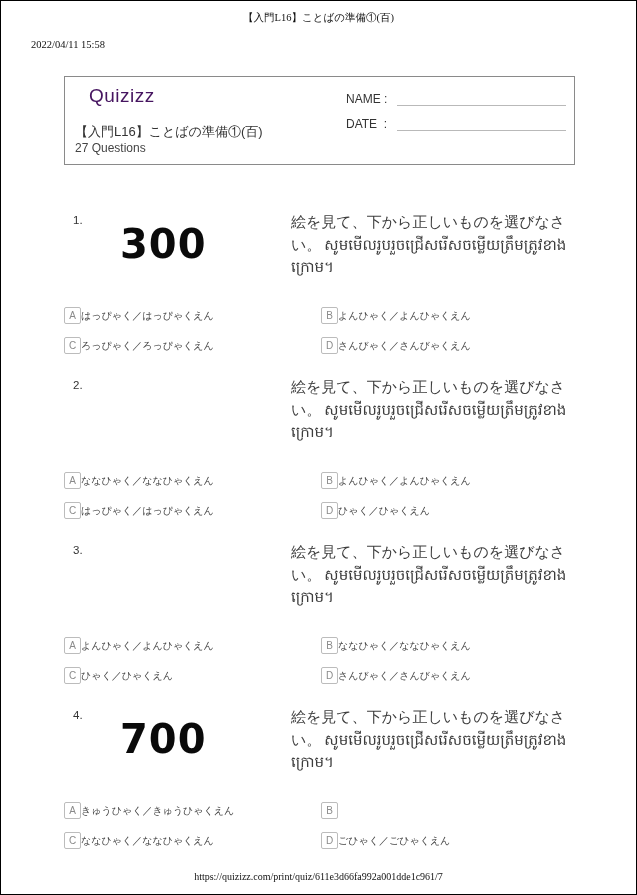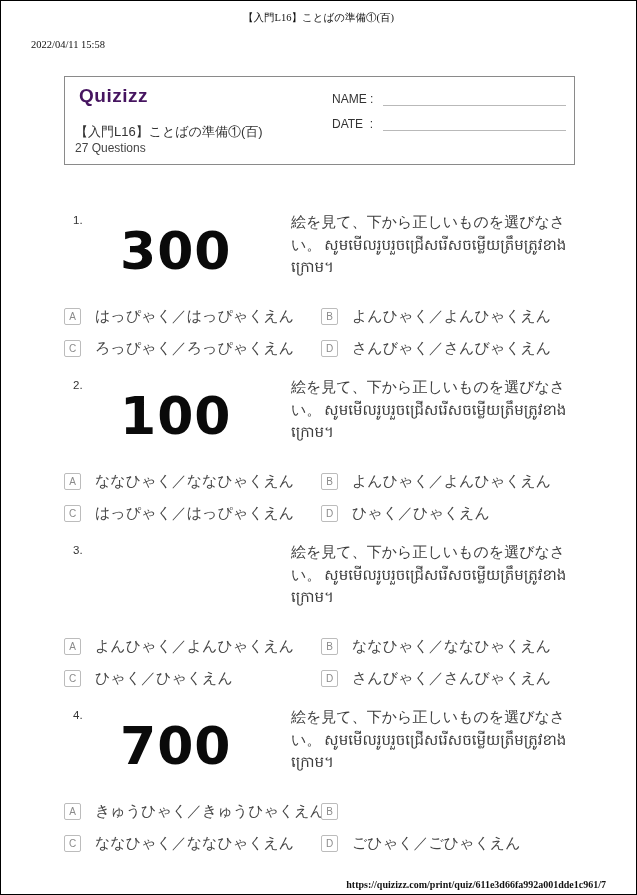--- a/index.html
+++ b/index.html
@@ -14,66 +14,66 @@
   }
 
   
   .print-header {
     position: absolute; top: 10px; left: 0; right: 0; height: 14px;
     font-family: "Liberation Serif", serif; font-size: 10.5px; color: #111;
   }
   .print-header .pdate { position: absolute; left: 30px; top: 0; margin-top: 28px; }
   .print-header .ptitle { text-align: center; }
   .print-footer {
-    position: absolute; bottom: 4px; left: 30px; right: 30px;
-    display: flex; justify-content: flex-end;
-    font-family: "Liberation Serif", serif; font-size: 10px; color: #111; font-weight: bold;
+    position: absolute; bottom: 12px; left: 30px; right: 30px;
+    display: flex; justify-content: center;
+    font-family: "Liberation Serif", serif; font-size: 10px; color: #111;
   }
 
   
   .info-box {
     position: absolute; top: 75px; left: 63px; width: 511px; height: 89px;
     border: 1px solid #8a8a8a; background: #fff;
   }
   .logo {
-    position: absolute; left: 14px; top: 8px;
-    font-size: 19px; font-weight: 700; letter-spacing: 0.5px;
+    position: absolute; left: 24px; top: 8px;
+    font-size: 19px; font-weight: 400; letter-spacing: 0.5px;
   }
   .ibx-title {
     position: absolute; left: 10px; top: 47px; width: 265px;
     font-size: 13px; color: #333; line-height: 1.25;
   }
   .ibx-count { position: absolute; left: 10px; top: 64px; font-size: 12px; color: #444; }
-  .fields { position: absolute; left: 267px; top: 13px; right: 8px; }
+  .fields { position: absolute; left: 281px; top: 13px; right: 8px; }
   .field-row { display: flex; align-items: flex-end; height: 16px; margin-bottom: 8.5px; }
   .field-row .flabel { font-size: 12px; color: #333; white-space: pre; min-width: 47px; }
   .field-row .fline { flex: 1; border-bottom: 1px solid #b9b9b9; height: 14px; margin-left: 4px; }
 
   
   .questions { position: absolute; top: 210px; left: 63px; width: 514px; }
   .question { position: relative; height: 165px; }
   .qnum { position: absolute; left: 9px; top: 3px; font-size: 11.5px; color: #333; }
   .qbig {
     position: absolute; left: 56px; top: 10px;
-    font-size: 52px; font-weight: 800; color: #0a0a0a; letter-spacing: 1px;
+    font-size: 40px; font-weight: 800; color: #0a0a0a; letter-spacing: 1px;
     font-family: "DejaVu Sans", sans-serif;
   }
   .qinstr {
     position: absolute; left: 227px; top: 0; width: 289px;
     font-size: 15px; line-height: 1.5; color: #3d3d3d;
   }
   .opts { position: absolute; top: 96px; left: 0; right: 0; }
   .opt-row { display: flex; margin-bottom: 13px; }
   .opt { display: flex; align-items: center; width: 257px; }
   .obox {
     width: 17px; height: 17px; border: 1px solid #bcbcbc; border-radius: 2px;
     color: #8a8a8a; font-size: 10px; line-height: 15px; text-align: center;
     flex: 0 0 auto; background: #fff;
   }
-  .otext { margin-left: 14px; font-size: 15px; color: #454545; white-space: nowrap; }
+  .otext { margin-left: 0; font-size: 10px; color: #454545; white-space: nowrap; }
 </style>
 </head>
 <body>
 
 <div class="print-header">
   <span class="pdate">2022/04/11 15:58</span>
   <div class="ptitle">【入門L16】ことばの準備①(百)</div>
 </div>
 
 <div class="info-box">
@@ -117,21 +117,20 @@
         <div class="opt">
           <span class="obox">D</span>
           <span class="otext">さんびゃく／さんびゃくえん</span>
         </div>
       </div>
     </div>
   </div>
 
   <div class="question">
     <div class="qnum">2.</div>
-    <div class="qbig">100</div>
     <p class="qinstr"><span>絵を見て、下から正しいものを選びなさい。</span><span style="margin-left: 3px;">សូមមើលរូបរួចជ្រើសរើសចម្លើយត្រឹមត្រូវខាងក្រោម។</span></p>
     <div class="opts">
       <div class="opt-row">
         <div class="opt">
           <span class="obox">A</span>
           <span class="otext">ななひゃく／ななひゃくえん</span>
         </div>
         <div class="opt">
           <span class="obox">B</span>
           <span class="otext">よんひゃく／よんひゃくえん</span>

